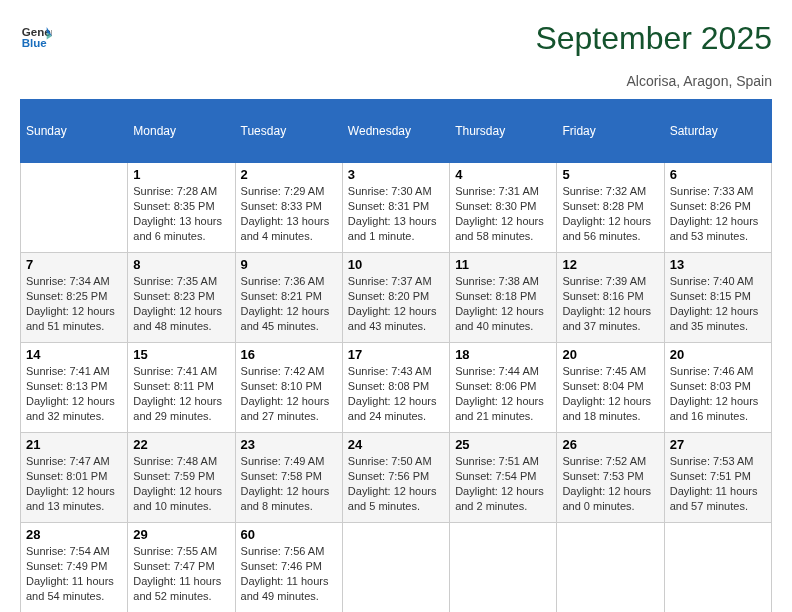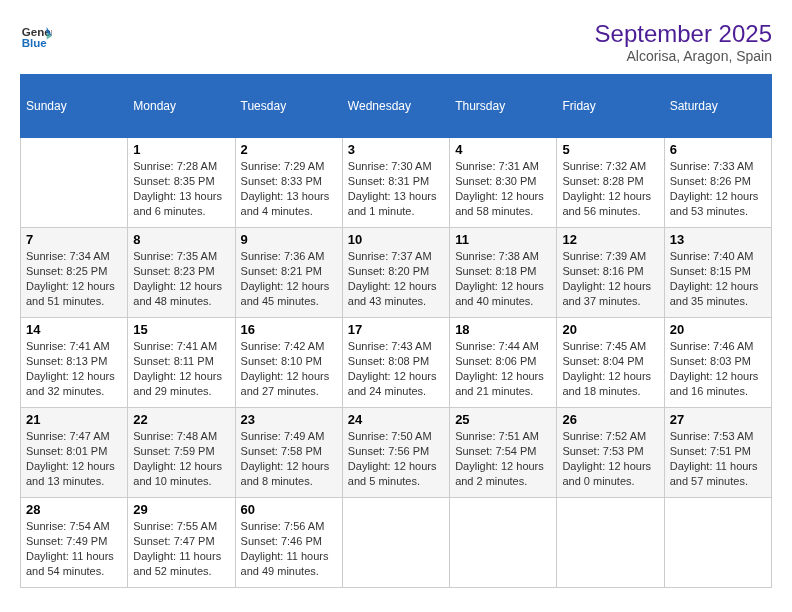--- a/index.html
+++ b/index.html
@@ -22,27 +22,28 @@
       gap: 4px;
     }
     .logo-icon {
       width: 32px;
       height: 32px;
     }
     .title-area {
       text-align: right;
     }
     .month-title {
-      font-size: 24px;
-      color: #4c1d95;
+      font-size: 32px;
+      color: #14532d;
       font-weight: normal;
     }
     .location {
       font-size: 14px;
       color: #555;
+      margin-top: 16px;
     }
     table {
       width: 100%;
       border-collapse: collapse;
       font-size: 11px;
     }
     thead tr th {
       background-color: #2a6bbf;
       color: #fff;
       padding: 24px 5px;

